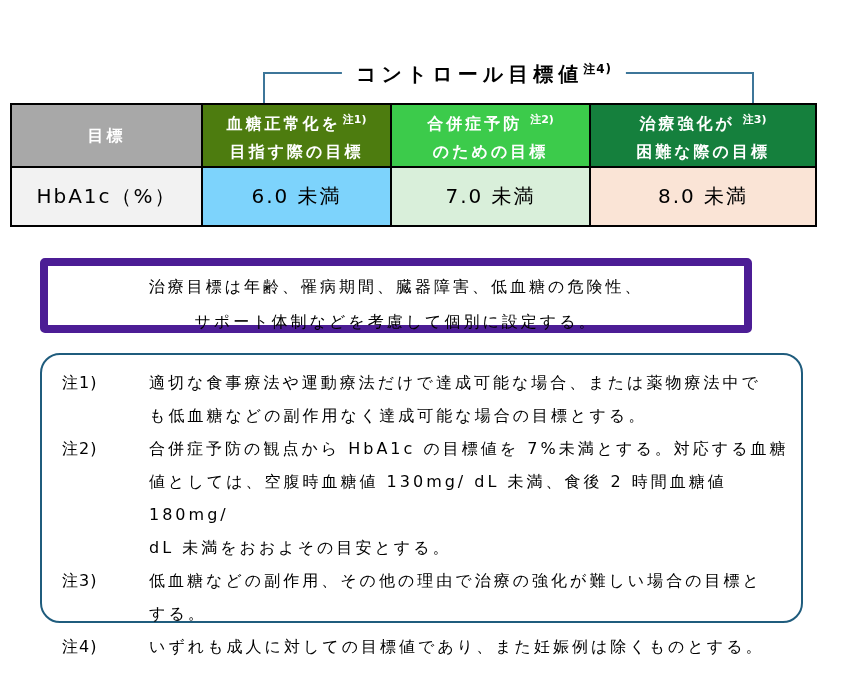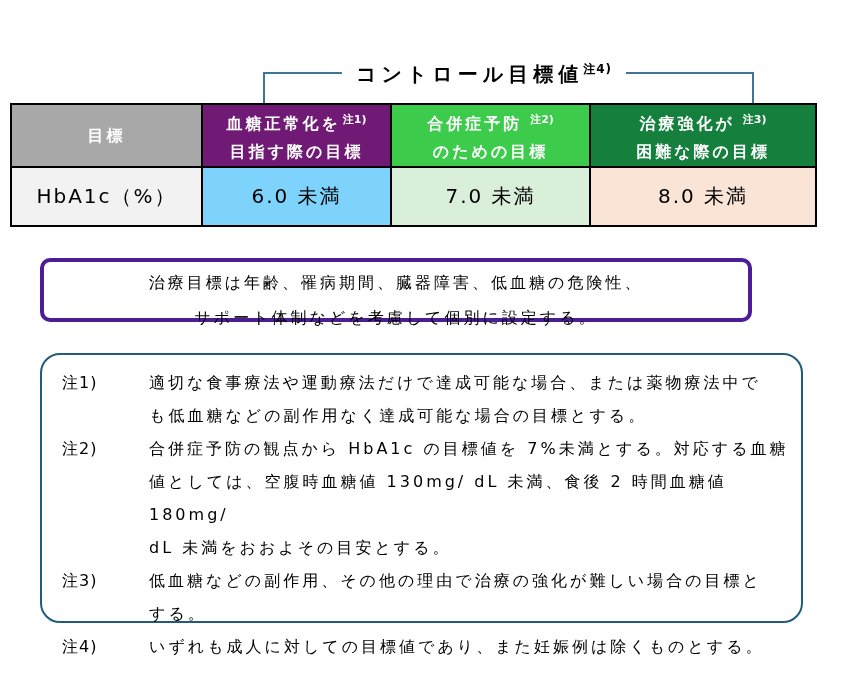--- a/index.html
+++ b/index.html
@@ -52,22 +52,22 @@
     margin-left:2px;font-weight:bold;
   }
   .note-ref.spaced{margin-left:8px;}
   .data-row td{
     height:57px;font-size:20px;letter-spacing:2px;color:#000;margin-left:48px;
   }
 
   
   .box{position:absolute;background:#ffffff;box-sizing:border-box;}
   .advice-box{
-    left:40px;top:258px;width:712px;height:64px;
-    border:4px solid #4c1d95;border-radius:10px;
+    left:40px;top:258px;width:712px;height:75px;
+    border:8px solid #4c1d95;border-radius:5px;
   }
   .advice-text{
     margin-top:3px;
     font-size:16px;letter-spacing:3px;line-height:35px;
     text-align:center;white-space:pre-line;
   }
   .notes-box{
     left:40px;top:353px;width:763px;height:270px;
     border:2px solid #1f5c7d;border-radius:20px;
     padding:11px 10px 0 20px;
@@ -104,21 +104,21 @@
       <col style="width:191px">
         <col style="width:189px">
         <col style="width:199px">
         <col style="width:226px">
     </colgroup>
     <tbody>
         <tr class="header-row">
       <th style="background-color: rgb(168, 168, 168);">
         <span>目標</span>
       </th>
-      <th style="background-color: #701a75;">
+      <th style="background-color: #4d7c0f;">
         <div><span>血糖正常化を</span><sup class="note-ref">注1)</sup></div>
         <div>目指す際の目標</div>
       </th>
       <th style="background-color: rgb(60, 203, 75);">
         <div><span>合併症予防</span><sup class="note-ref spaced">注2)</sup></div>
         <div>のための目標</div>
       </th>
       <th style="background-color: #15803d;">
         <div><span>治療強化が</span><sup class="note-ref spaced">注3)</sup></div>
         <div>困難な際の目標</div>

